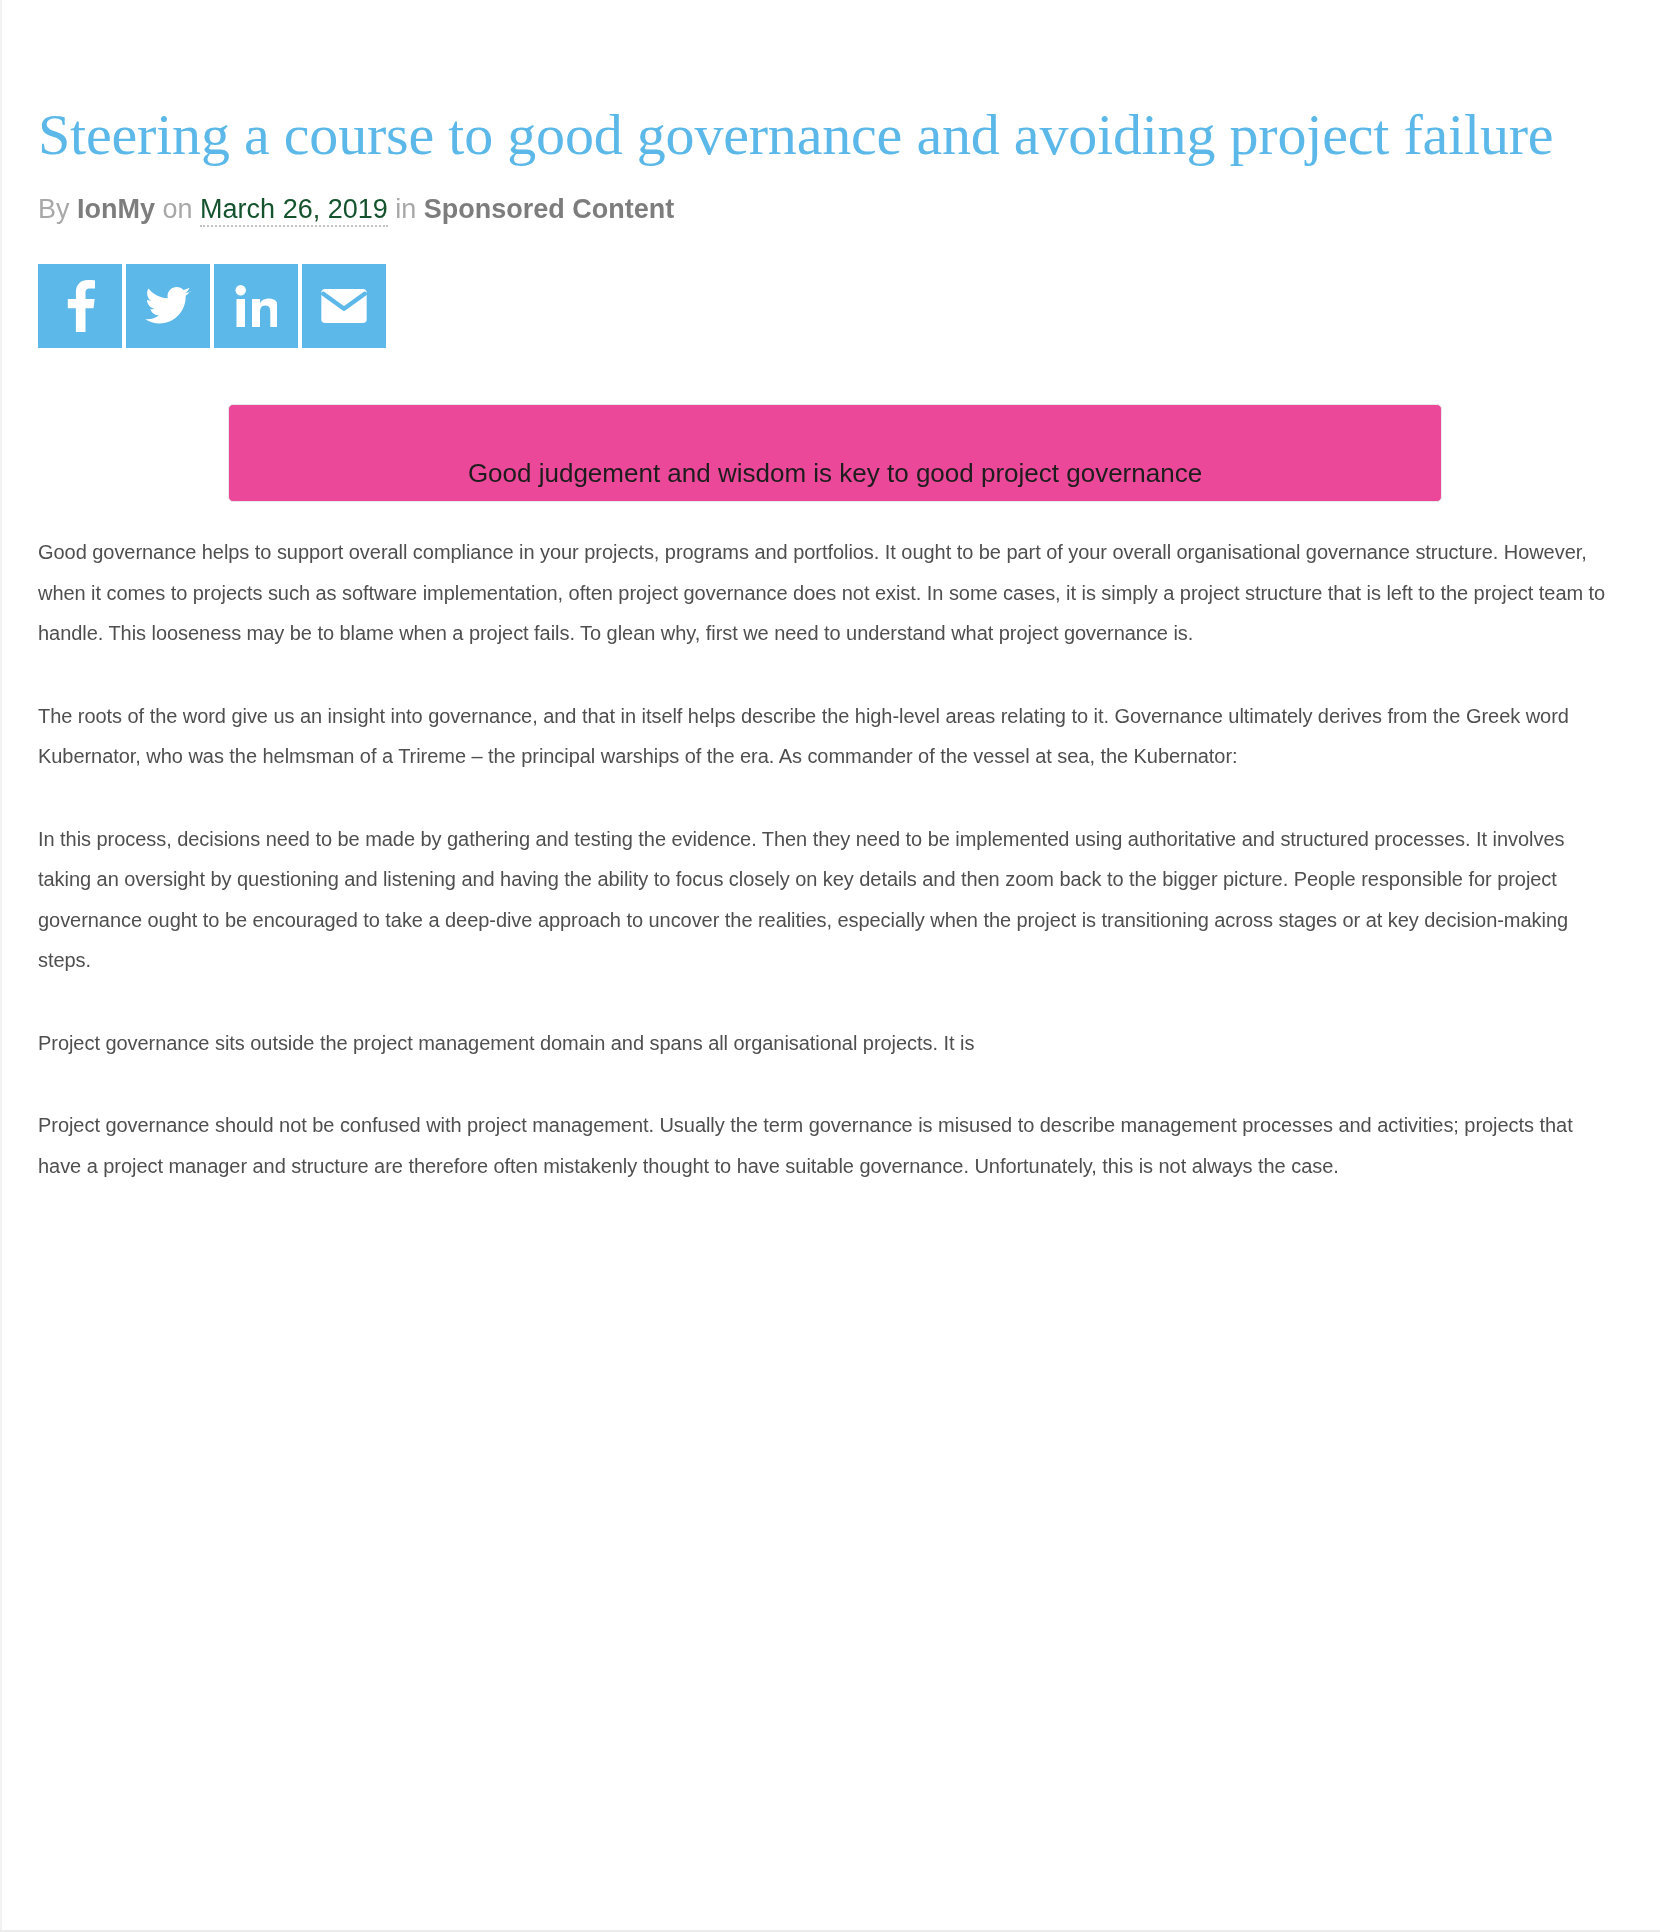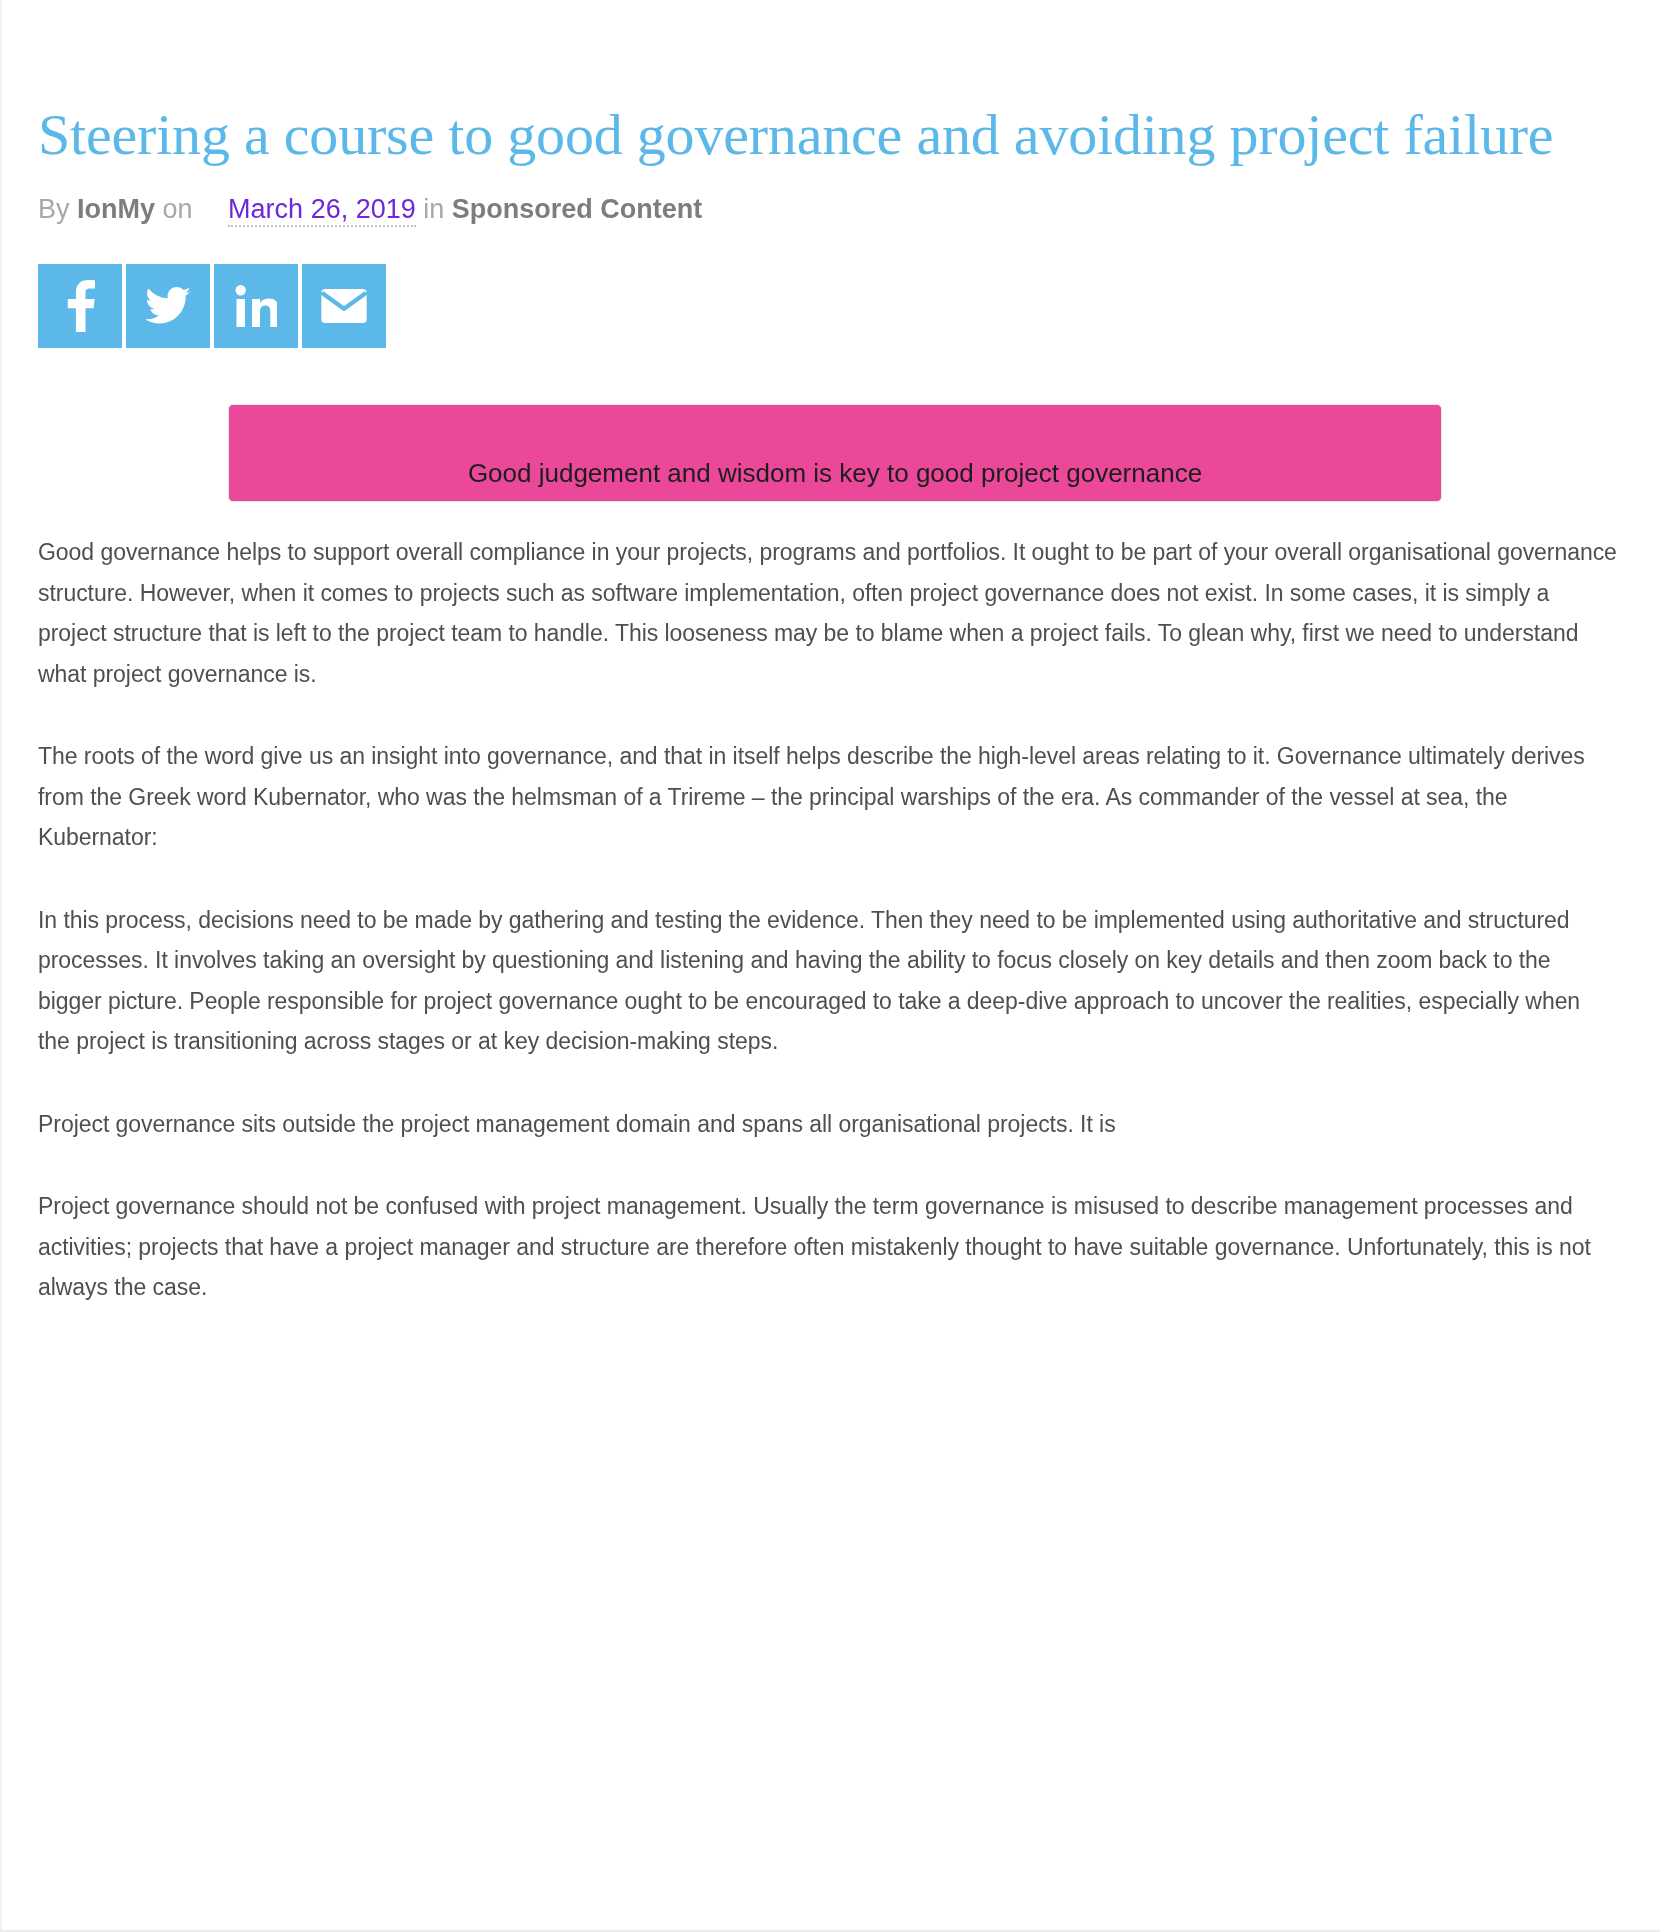--- a/index.html
+++ b/index.html
@@ -70,24 +70,23 @@
     white-space: nowrap;
   }
   .byline .author,
   .byline .category {
     color: #7d7d7d;
     font-weight: bold;
     margin-top: 32px;
   }
   .byline .sep { color: #a8a8a8; }
   .byline .date {
-    color: #6d28d9;
+    color: #14532d;
     border-bottom: 2px dotted #c2c2c2;
     padding-bottom: 1px;
-    margin-left: 28px;
   }
 
   
   .share-row {
     margin-top: 38px;
     display: flex;
     gap: 4px;
   }
   .share-btn {
     width: 84px;
@@ -125,21 +124,21 @@
     font-family: "Liberation Sans", sans-serif;
   }
 
   
   .article-body {
     margin-top: 30px;
     width: 1580px;
   }
   .article-body p {
     margin: 0 0 42px 0;
-    font-size: 23px;
+    font-size: 20px;
     line-height: 40.5px;
     color: #4f4f4f;
     font-family: "Liberation Sans", sans-serif;
     letter-spacing: -0.05px;
   }
   .article-body ul {
     margin: 0 0 42px 0;
     padding-left: 76px;
     list-style: disc;
   }

